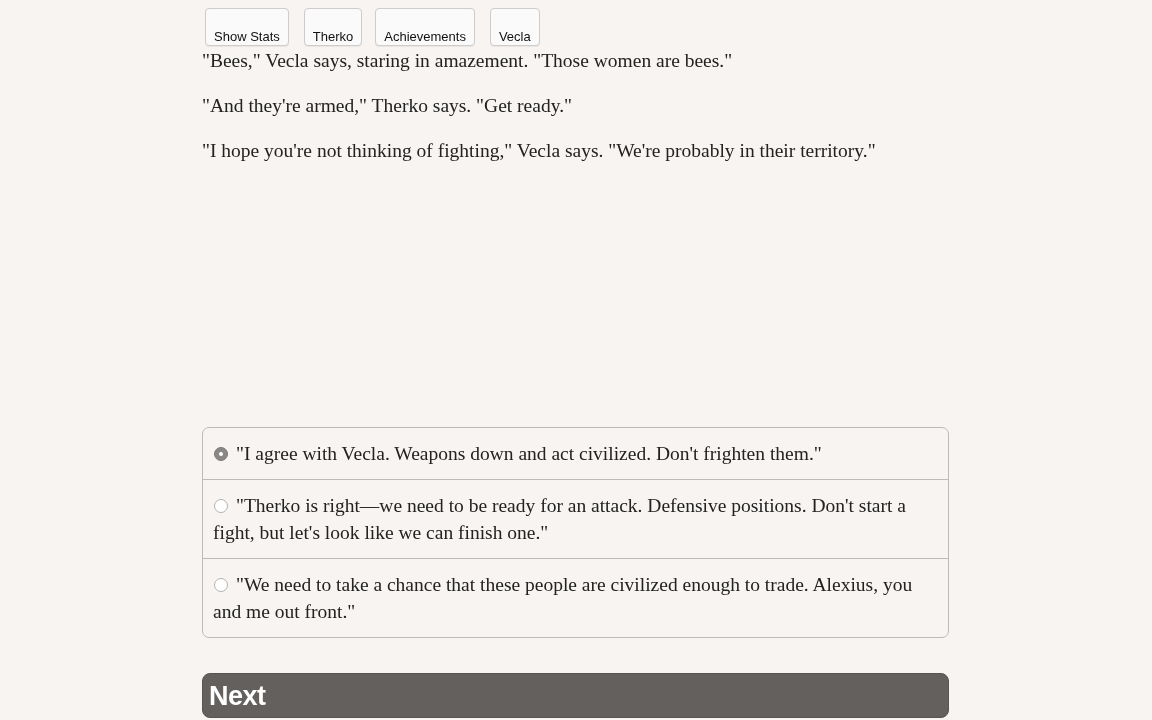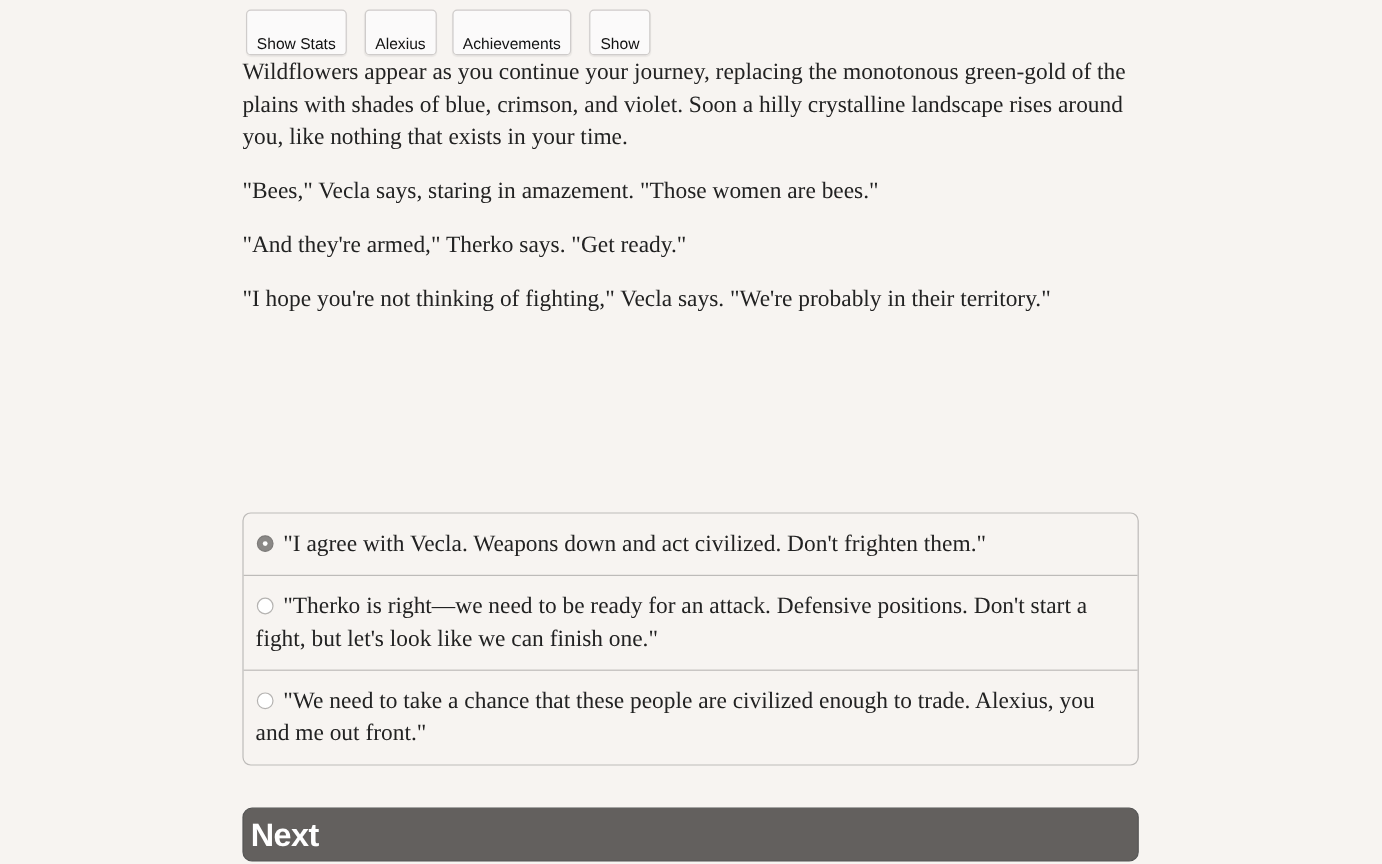--- a/index.html
+++ b/index.html
@@ -45,27 +45,26 @@
     font-family: "Liberation Sans", "DejaVu Sans", sans-serif; font-size: 27px; font-weight: bold;
     text-align: left; line-height: 43px; cursor: pointer; letter-spacing: -0.5px;
   }
 </style>
 </head>
 <body>
 
 <div class="wrap">
   <div class="topbar">
     <button class="tbtn" style="margin-right:15px">Show Stats</button>
-    <button class="tbtn" style="margin-right:13px">Alexius</button>
+    <button class="tbtn" style="margin-right:13px">Therko</button>
     <button class="tbtn" style="margin-right:15px">Achievements</button>
-    <button class="tbtn">Show</button>
+    <button class="tbtn">Vecla</button>
   </div>
 
   <div class="story">
-    <p>Wildflowers appear as you continue your journey, replacing the monotonous green-gold of the plains with shades of blue, crimson, and violet. Soon a hilly crystalline landscape rises around you, like nothing that exists in your time.</p>
     <p>"Bees," Vecla says, staring in amazement. "Those women are bees."</p>
     <p>"And they're armed," Therko says. "Get ready."</p>
     <p>"I hope you're not thinking of fighting," Vecla says. "We're probably in their territory."</p>
   </div>
 
   <div class="choices">
     <div class="choice">
       <span class="radio checked"></span><span>"I agree with Vecla. Weapons down and act civilized. Don't frighten them."</span>
     </div>
     <div class="choice">

